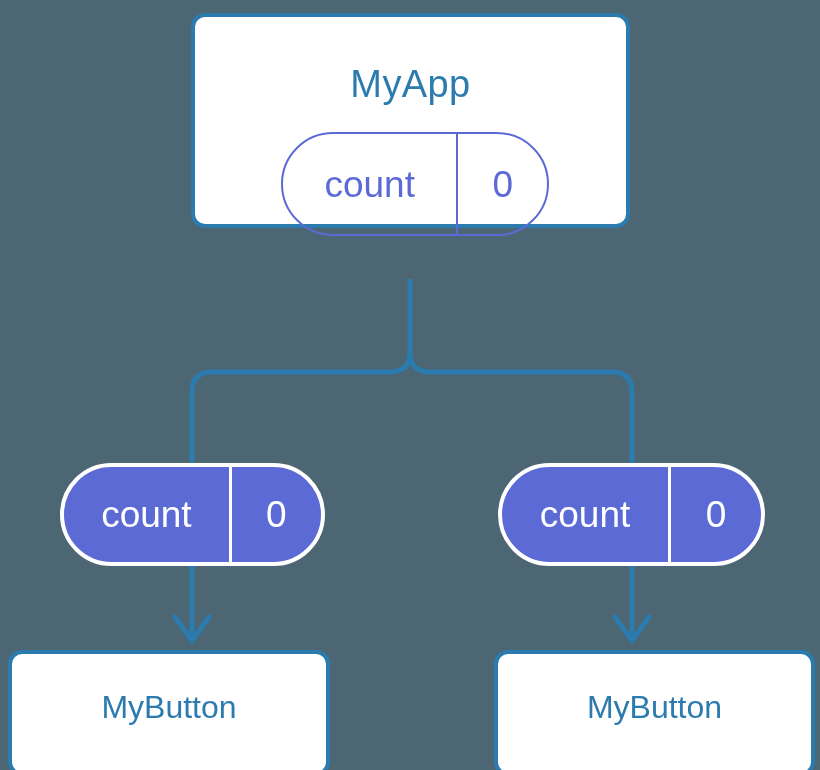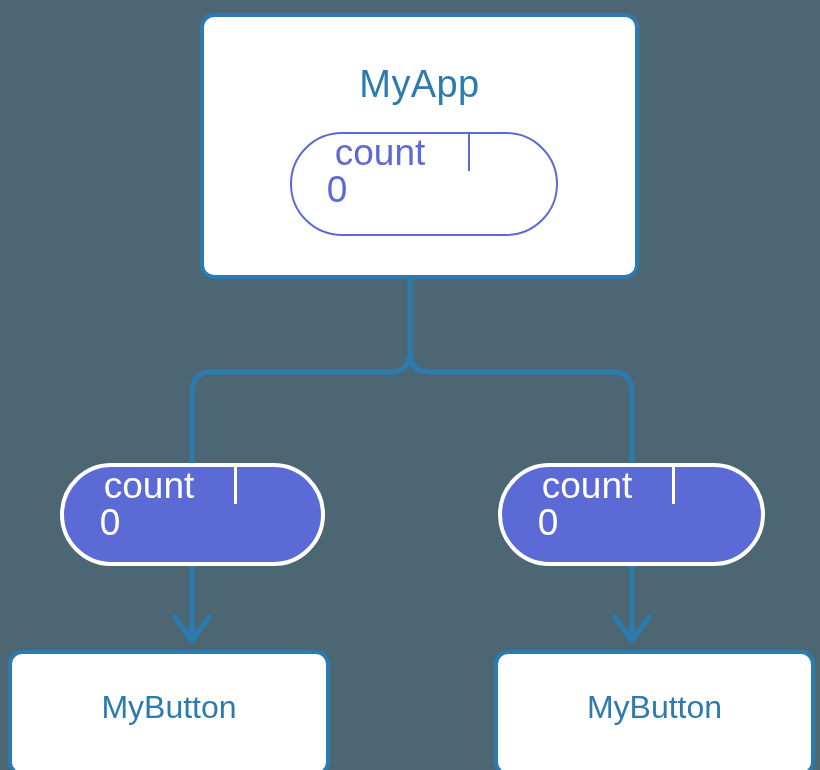--- a/index.html
+++ b/index.html
@@ -32,24 +32,24 @@
   
   .component-card {
     position: absolute;
     background: #ffffff;
     border: 4px solid #2b7baf;
     border-radius: 14px;
     box-sizing: border-box;
     z-index: 2;
   }
   #root-card {
-    left: 200px;
+    left: 191px;
     top: 13px;
     width: 439px;
-    height: 266px;
+    height: 215px;
   }
   .card-title {
     position: absolute;
     left: 0;
     right: 0;
     top: 48px;
     text-align: center;
     color: #2b7baf;
     font-size: 38px;
     letter-spacing: 0.4px;
@@ -57,21 +57,20 @@
   }
 
   
   .state-pill {
     position: absolute;
     display: flex;
     align-items: stretch;
     box-sizing: border-box;
     border-radius: 999px;
     overflow: hidden;
-    flex-direction: column;
   }
   .pill-key, .pill-val {
     display: flex;
     align-items: center;
     justify-content: center;
     box-sizing: border-box;
     font-size: 37px;
     line-height: 1;
   }
 

